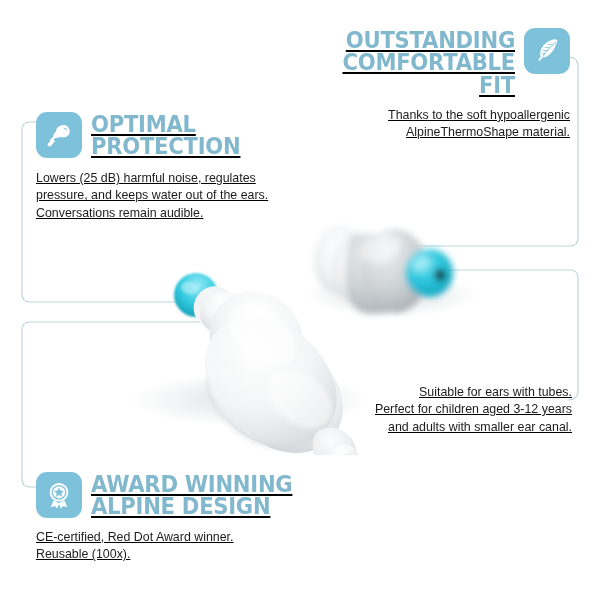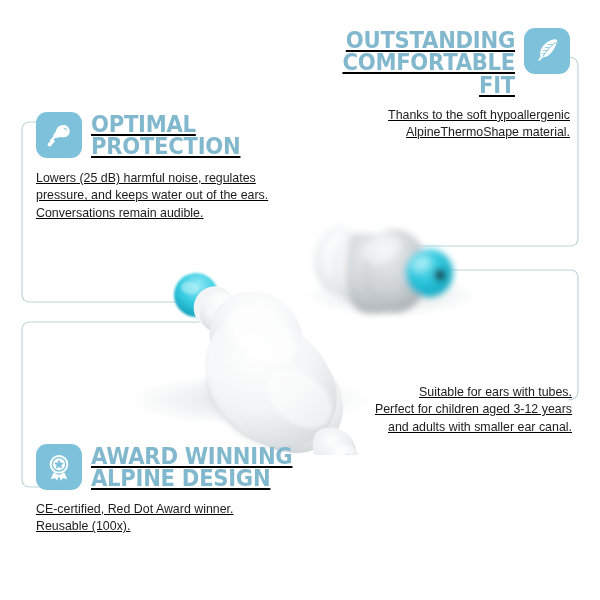--- a/index.html
+++ b/index.html
@@ -57,21 +57,21 @@
   .body-text.right { text-align:right; transform-origin:right top; }
   .body-text.left  { transform-origin:left top; }
 
   
   #f-optimal   { left:36px;  top:112px; width:290px; }
   #f-optimal .body-text { margin-top:11px; margin-left:0px; }
 
   #f-outstand  { left:312px; top:28px; width:258px; }
   #f-outstand .body-text { margin-top:10px; }
 
-  #f-award     { left:36px;  top:444px; width:300px; }
+  #f-award     { left:36px;  top:472px; width:300px; }
   #f-award .body-text { margin-top:10px; }
 
   #f-easy      { left:320px; top:372px; width:252px; }
   #f-easy .body-text { margin-top:11px; }
 </style>
 </head>
 <body>
 
 <div id="stage">
 

